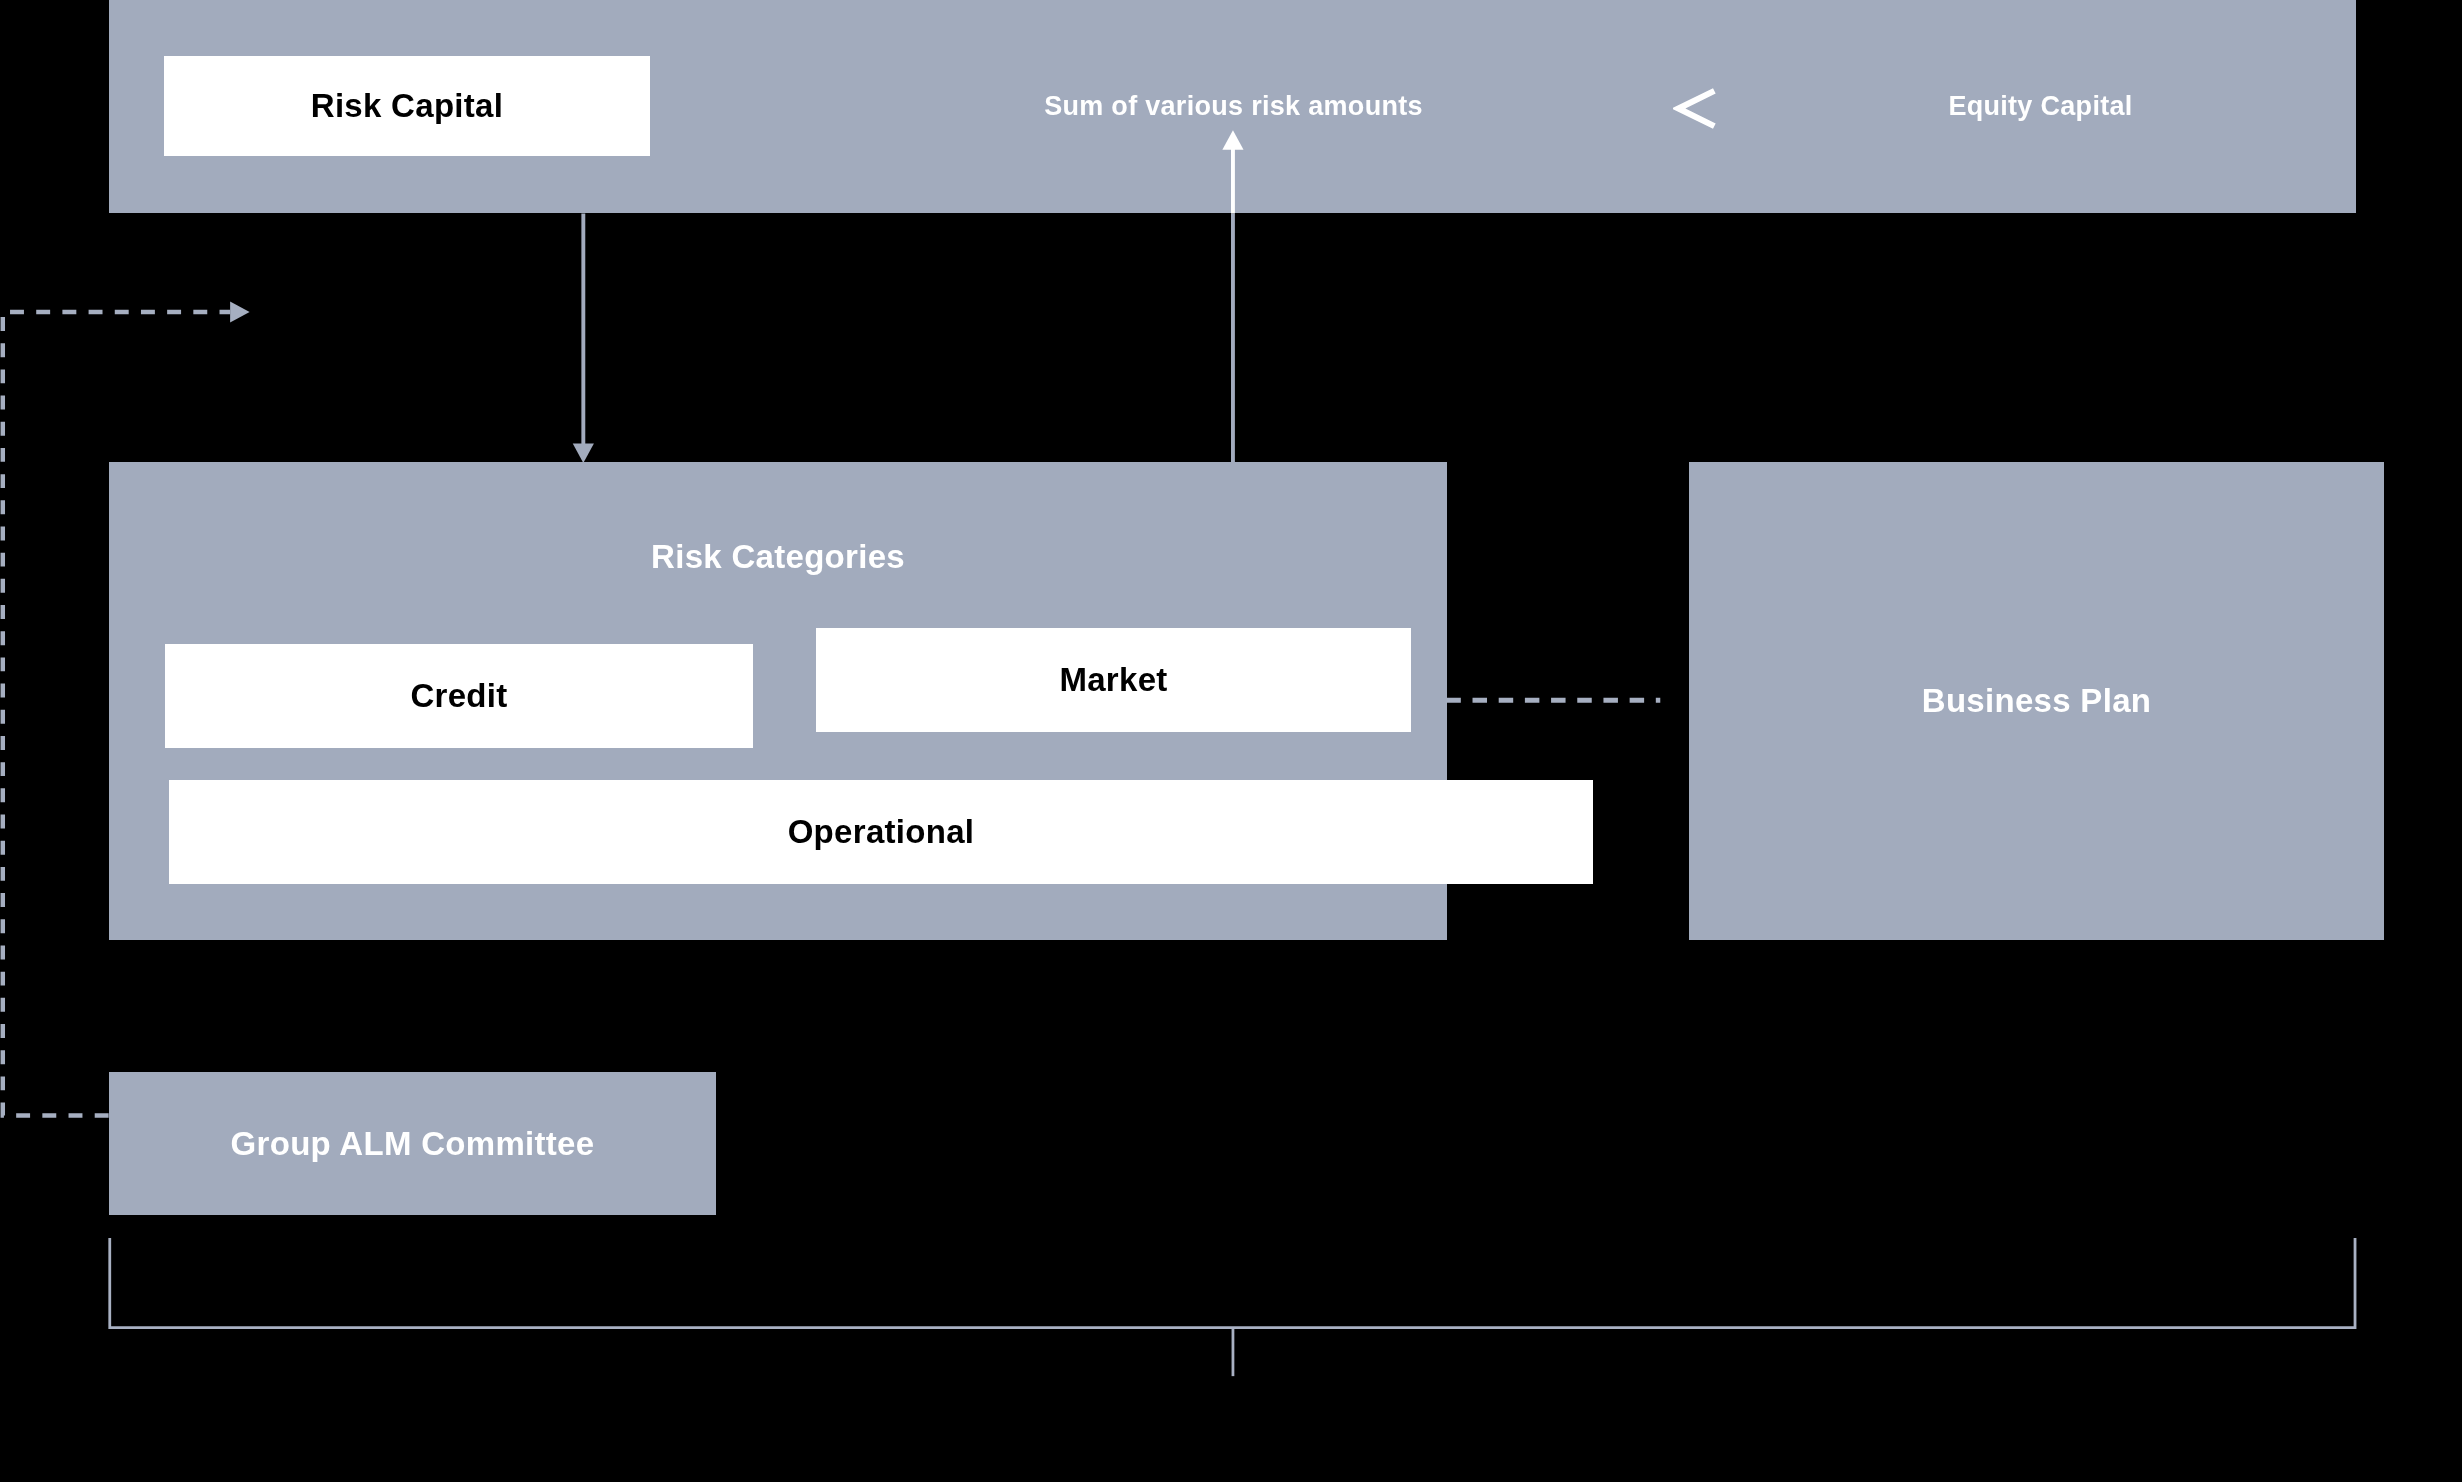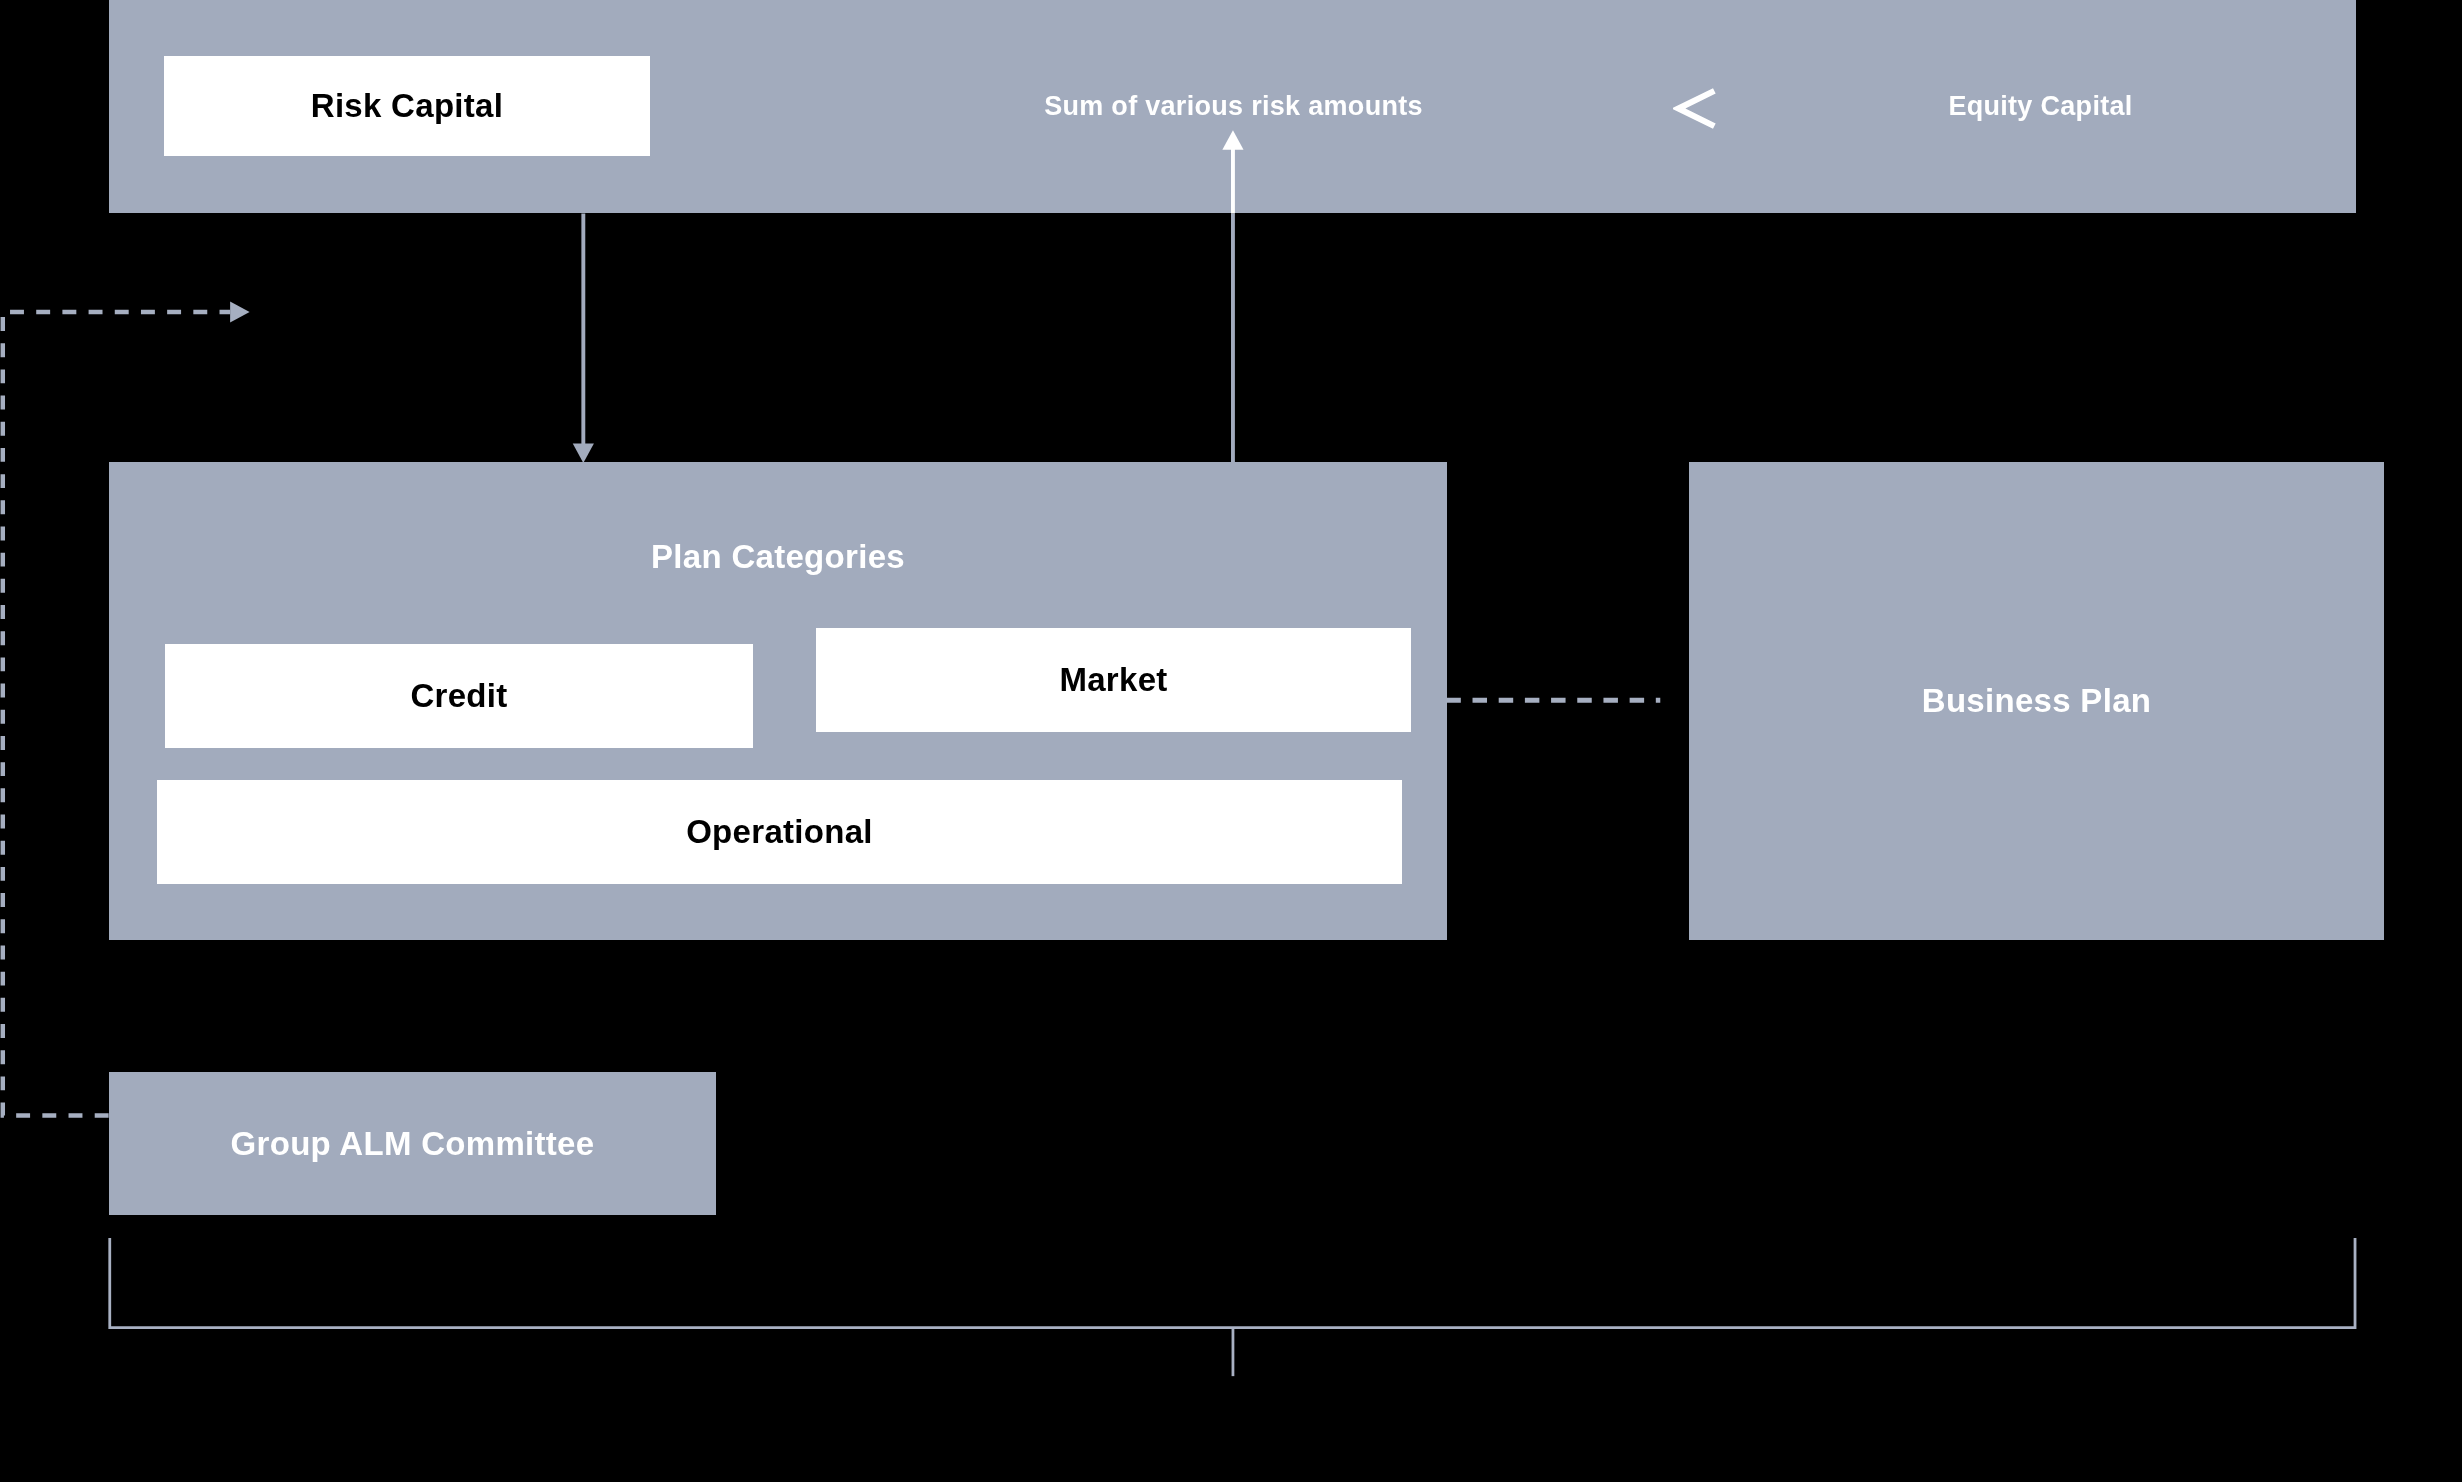--- a/index.html
+++ b/index.html
@@ -48,21 +48,21 @@
     color:var(--panel-text);
   }
   .risk-categories-panel{left:109px;top:462px;width:1338px;height:478px;}
   .panel-title{
     position:absolute;left:0;right:0;top:76px;height:37px;line-height:37px;
     text-align:center;font-size:33px;font-weight:700;letter-spacing:0.3px;
     color:var(--panel-text);
   }
   .credit-card{left:56px;top:182px;width:588px;height:104px;}
   .market-card{left:707px;top:166px;width:595px;height:104px;}
-  .operational-card{left:48px;top:318px;width:1245px;height:104px;}
+  .operational-card{left:60px;top:318px;width:1424px;height:104px;}
   .business-plan-panel{
     left:1661px;top:462px;width:695px;height:478px;
     display:flex;align-items:center;justify-content:center;
     font-size:33px;font-weight:700;letter-spacing:0.3px;margin-left:28px;
   }
   .group-alm-panel{
     left:109px;top:1072px;width:607px;height:143px;
     display:flex;align-items:center;justify-content:center;
     font-size:33px;font-weight:700;letter-spacing:0.3px;
   }
@@ -84,21 +84,21 @@
       <span>Risk Capital</span>
     </div>
   </div>
   <div class="bar-label sum-label">Sum of various risk amounts</div>
   <svg class="chevron-icon" width="43" height="41" viewBox="0 0 78 74">
     <polyline points="75,5 10,37 75,69" fill="none" class="stroke-white" stroke-width="11"></polyline>
   </svg>
   <div class="bar-label equity-label">Equity Capital</div>
 
   <div class="panel risk-categories-panel">
-    <div class="panel-title">Plan Categories</div>
+    <div class="panel-title">Risk Categories</div>
     <div class="card credit-card">
       <span>Credit</span>
     </div>
     <div class="card market-card">
       <span>Market</span>
     </div>
     <div class="card operational-card">
       <span>Operational</span>
     </div>
   </div>

